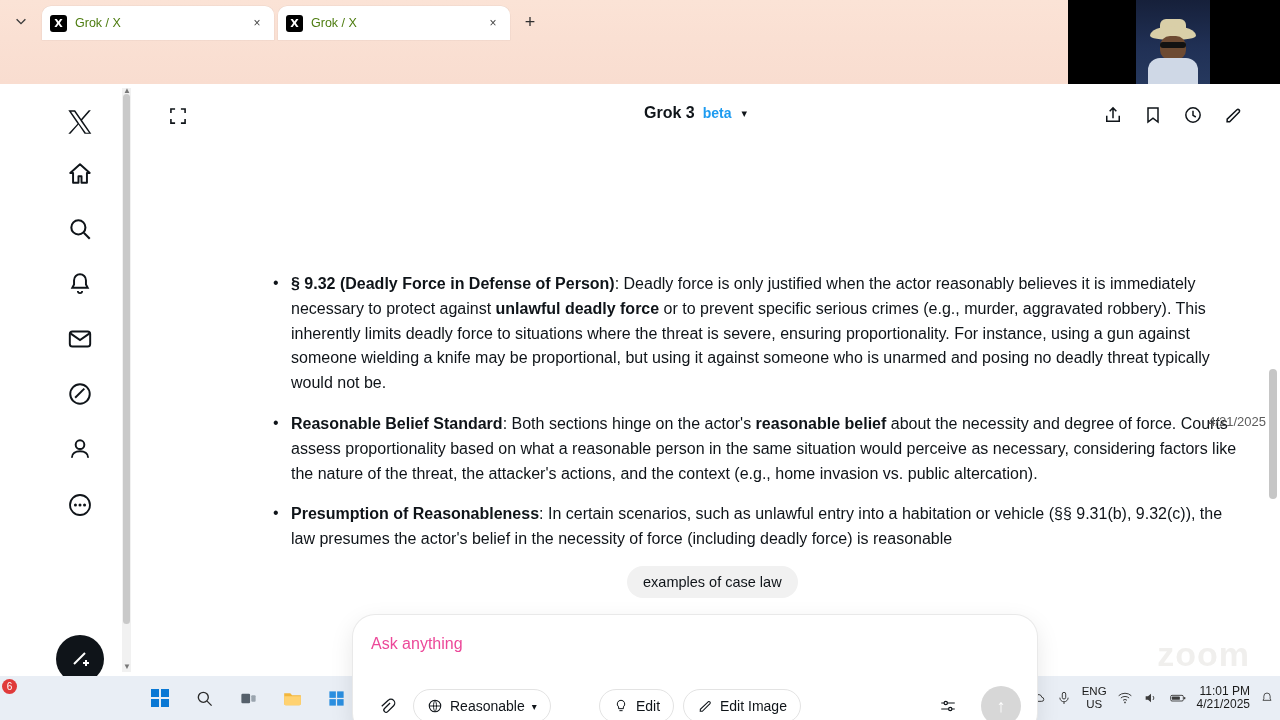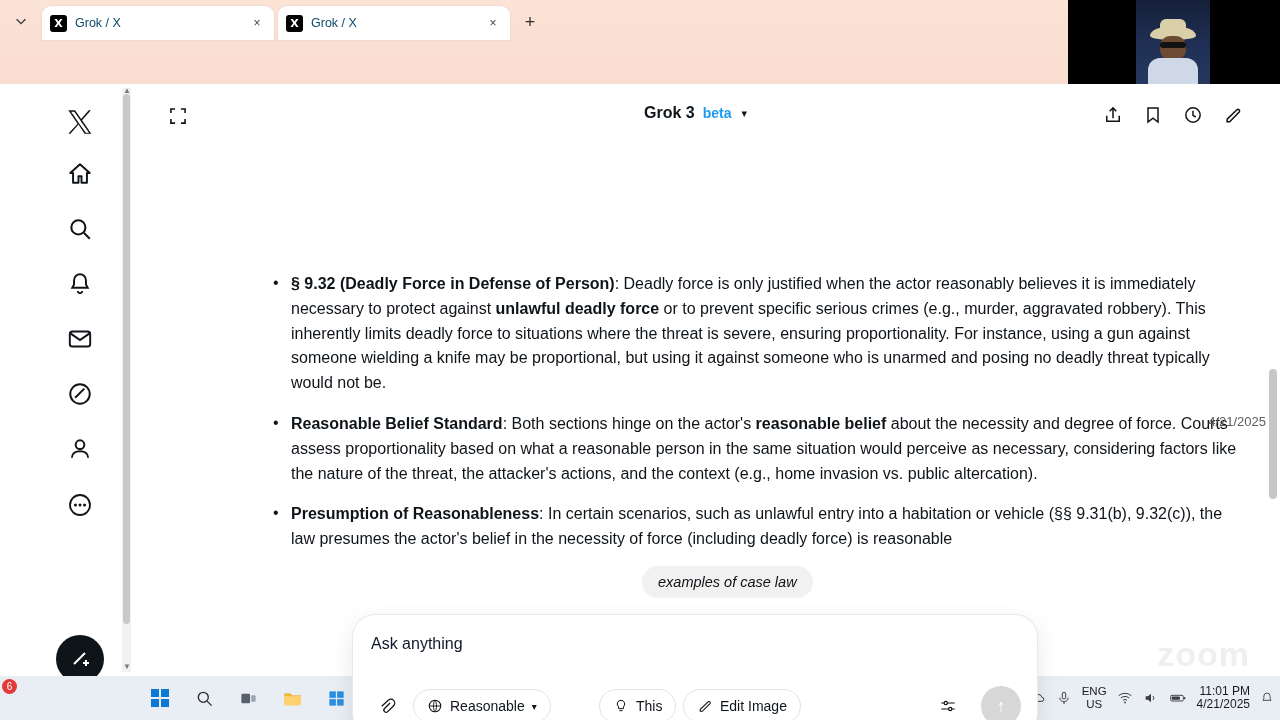--- a/index.html
+++ b/index.html
@@ -28,21 +28,21 @@
   }
   .tab.tab1 { left:42px; width:232px; }
   .tab.tab2 { left:278px; width:232px; }
   .tab .favicon {
     width:17px; height:17px; border-radius:3px; background:#000;
     color:#fff; font-size:11px; font-weight:bold; display:flex;
     align-items:center; justify-content:center; flex:none; margin-right:8px;
     font-family:"DejaVu Sans", sans-serif;
   }
   .tab .tab-title {
-    font-size:12.5px; color:#0c4a6e; white-space:nowrap; overflow:hidden;
+    font-size:12.5px; color:#4d7c0f; white-space:nowrap; overflow:hidden;
     text-overflow:ellipsis; flex:1;
   }
   .tab .tab-close {
     width:18px; height:18px; border-radius:50%; display:flex;
     align-items:center; justify-content:center; font-size:12px; color:#444; flex:none;
   }
   .new-tab {
     position:absolute; left:518px; top:10px; width:24px; height:24px;
     display:flex; align-items:center; justify-content:center;
     font-size:18px; color:#303030;
@@ -215,41 +215,41 @@
     position:relative; padding-left:28px; margin-bottom:16px;
     font-size:16px; line-height:24.8px; color:#0f1419;
   }
   .bullet::before {
     content:"•"; position:absolute; left:10px; top:-1px; font-size:16px; color:#0f1419;
   }
   .bullet b { font-weight:bold; }
 
   
   .chips {
-    position:absolute; left:511px; top:482px; display:flex; gap:24px; z-index:5;font-style:italic;
+    position:absolute; left:496px; top:482px; display:flex; gap:24px; z-index:5;
   }
   .chip {
     background:#f1f1f1; border-radius:18px; padding:8px 16px;
     font-size:14.5px; color:#0f1419; white-space:nowrap;
   }
   .fade {
     position:absolute; left:0; top:430px; width:1129px; height:96px;
     background:linear-gradient(180deg, rgba(255,255,255,0) 0%, rgba(255,255,255,0.85) 45%, #fff 100%);
     z-index:4;
   }
 
   
   .composer {
     position:absolute; left:222px; top:531px; width:684px; height:120px;
     background:#ffffff; border-radius:22px;
     box-shadow:0 0 0 1px #e9e9e9, 0 8px 24px rgba(0,0,0,0.10);
     z-index:6;
   }
   .composer-placeholder {
-    position:absolute; left:18px; top:20px; font-size:16px; color:#0f172a;
+    position:absolute; left:18px; top:20px; font-size:16px; color:#ec4899;
   }
   .comp-btn {
     position:absolute; display:flex; align-items:center; gap:7px;
     border:1px solid #e3e3e3; border-radius:18px; height:34px; padding:0 13px;
     font-size:14px; color:#0f1419; background:#fff; top:74px;
   }
   .comp-attach {
     position:absolute; left:16px; top:74px; width:34px; height:34px;
     border-radius:50%; display:flex; align-items:center; justify-content:center;
     color:#0f1419;
@@ -559,21 +559,21 @@
           </svg>
         <span>Reasonable</span>
         <span style="font-size:10px">▾</span>
       </div>
 
       <div class="comp-btn b-think">
         <svg viewBox="0 0 24 24" width="16" height="16">
             <path d="M12 3.4A5.6 5.6 0 0 0 8.4 13.3V16h7.2v-2.7A5.6 5.6 0 0 0 12 3.4z" fill="none" stroke="#0f1419" stroke-width="1.5"></path>
             <path d="M9.6 19h4.8" stroke="#0f1419" stroke-width="1.5"></path>
           </svg>
-        <span>This</span>
+        <span>Edit</span>
       </div>
 
       <div class="comp-btn b-editimage">
         <svg viewBox="0 0 24 24" width="16" height="16">
             <path d="M4 20h4L19.5 8.5a2 2 0 0 0-2.8-2.8L5 17v3z" fill="none" stroke="#0f1419" stroke-width="1.6"></path>
           </svg>
         <span>Edit Image</span>
       </div>
 
       <div class="comp-right-icon">

